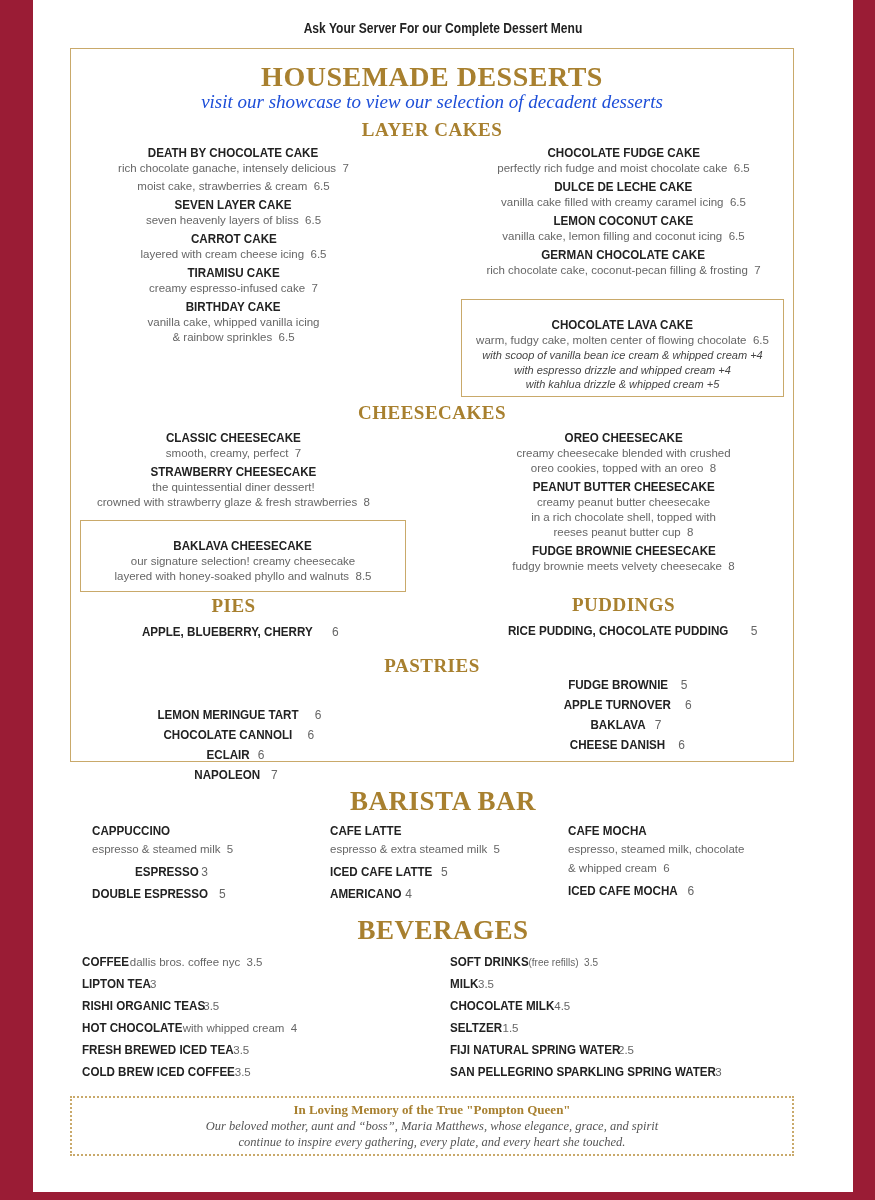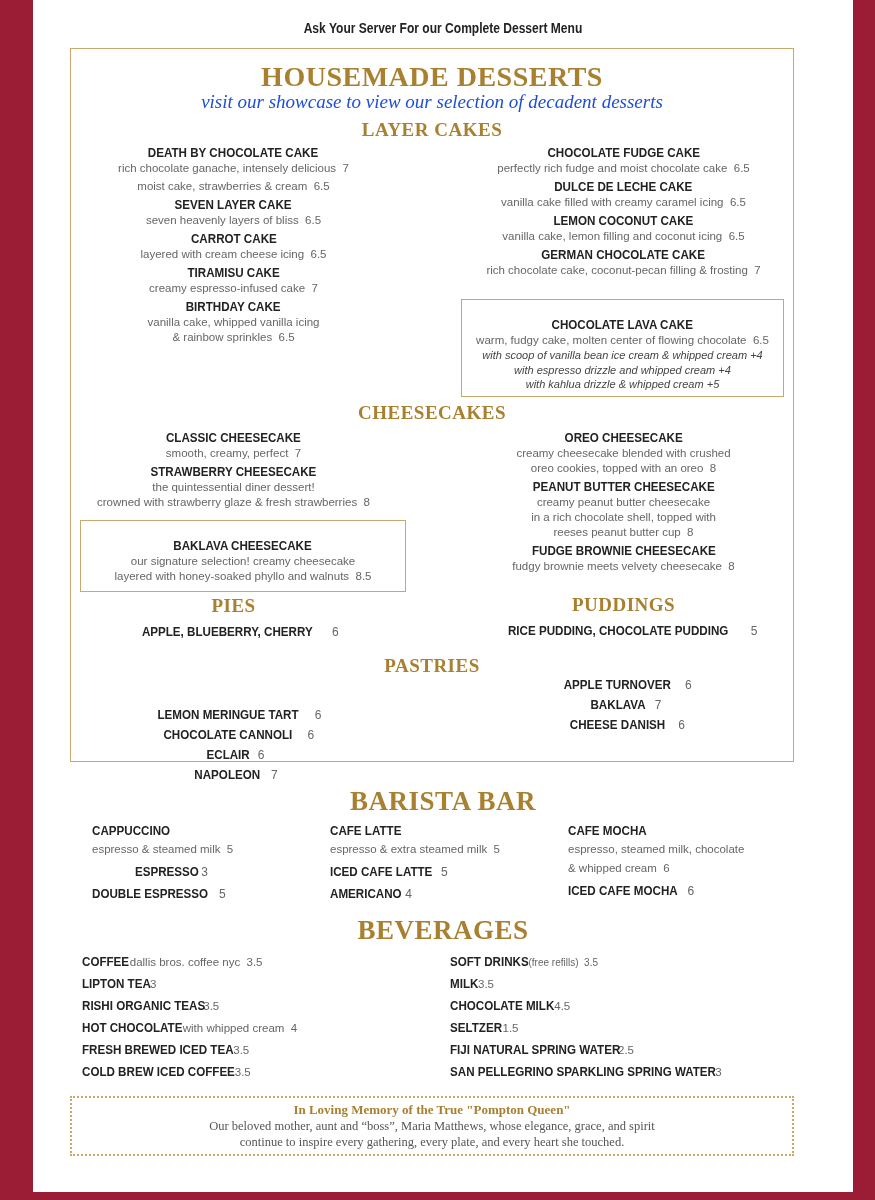--- a/index.html
+++ b/index.html
@@ -23,21 +23,21 @@
   .hl { border: 1.5px solid #c9a96a; padding: 17px 4px 4px; }
   .simple { font-size: 13.5px; line-height: 19px; white-space: nowrap; }
   .simple .price { font-size: 12px; margin-left: 5px; }
   .barista-col { position: absolute; top: 822px; }
   .bev-col { position: absolute; top: 952px; }
   .left-item { white-space: nowrap; }
   .b-name { font-size: 13.5px; line-height: 18px; }
   .b-desc { font-size: 11.5px; color: #666; line-height: 19px; }
   .memory { position: absolute; left: 37px; top: 1096px; width: 724px; height: 60px; border: 2px dotted #c9a96a; text-align: center; padding-top: 4px; }
   .mem-title { font-family: "Liberation Serif", serif; font-weight: bold; color: #a8802f; font-size: 13px; }
-  .mem-text { font-family: "Liberation Serif", serif; color: #555; font-size: 12.5px; line-height: 16px; }
+  .mem-text { font-family: "Liberation Serif", serif; font-style: italic; color: #555; font-size: 12.5px; line-height: 16px; }
 </style>
 </head>
 <body>
 
 <div class="page">
   <div class="top-note">
     <span class="cond">Ask Your Server For our Complete Dessert Menu</span>
   </div>
 
   <div class="box">
@@ -144,20 +144,21 @@
       </div>
 
     <div class="section-h serif-gold" style="top:606px;left:0;width:100%;">PASTRIES</div>
     <div class="col" id="pa-left" style="top:626px;left:0;width:325px;margin-top:30px;">
         <div class="simple"><span class="cond">LEMON MERINGUE TART</span><span class="price">6</span></div>
         <div class="simple"><span class="cond">CHOCOLATE CANNOLI</span><span class="price">6</span></div>
         <div class="simple"><span class="cond">ECLAIR</span><span class="price">6</span></div>
         <div class="simple"><span class="cond">NAPOLEON</span><span class="price">7</span></div>
       </div>
     <div class="col" id="pa-right" style="top:626px;left:390px;width:325px;">
+        <div class="simple"><span class="cond">FUDGE BROWNIE</span><span class="price">5</span></div>
         <div class="simple"><span class="cond">APPLE TURNOVER</span><span class="price">6</span></div>
         <div class="simple"><span class="cond">BAKLAVA</span><span class="price">7</span></div>
         <div class="simple"><span class="cond">CHEESE DANISH</span><span class="price">6</span></div>
       </div>
   </div>
 
   <div class="section-h serif-gold" style="top:786px;left:0;width:100%;font-size:27px;">BARISTA BAR</div>
   <div class="barista-col" id="ba-0" style="left:59px;width:220px;">
       <div class="left-item" style="margin-bottom: 4px;">
         <div class="b-name"><span class="cond" style="transform-origin: left center;">CAPPUCCINO</span></div>

